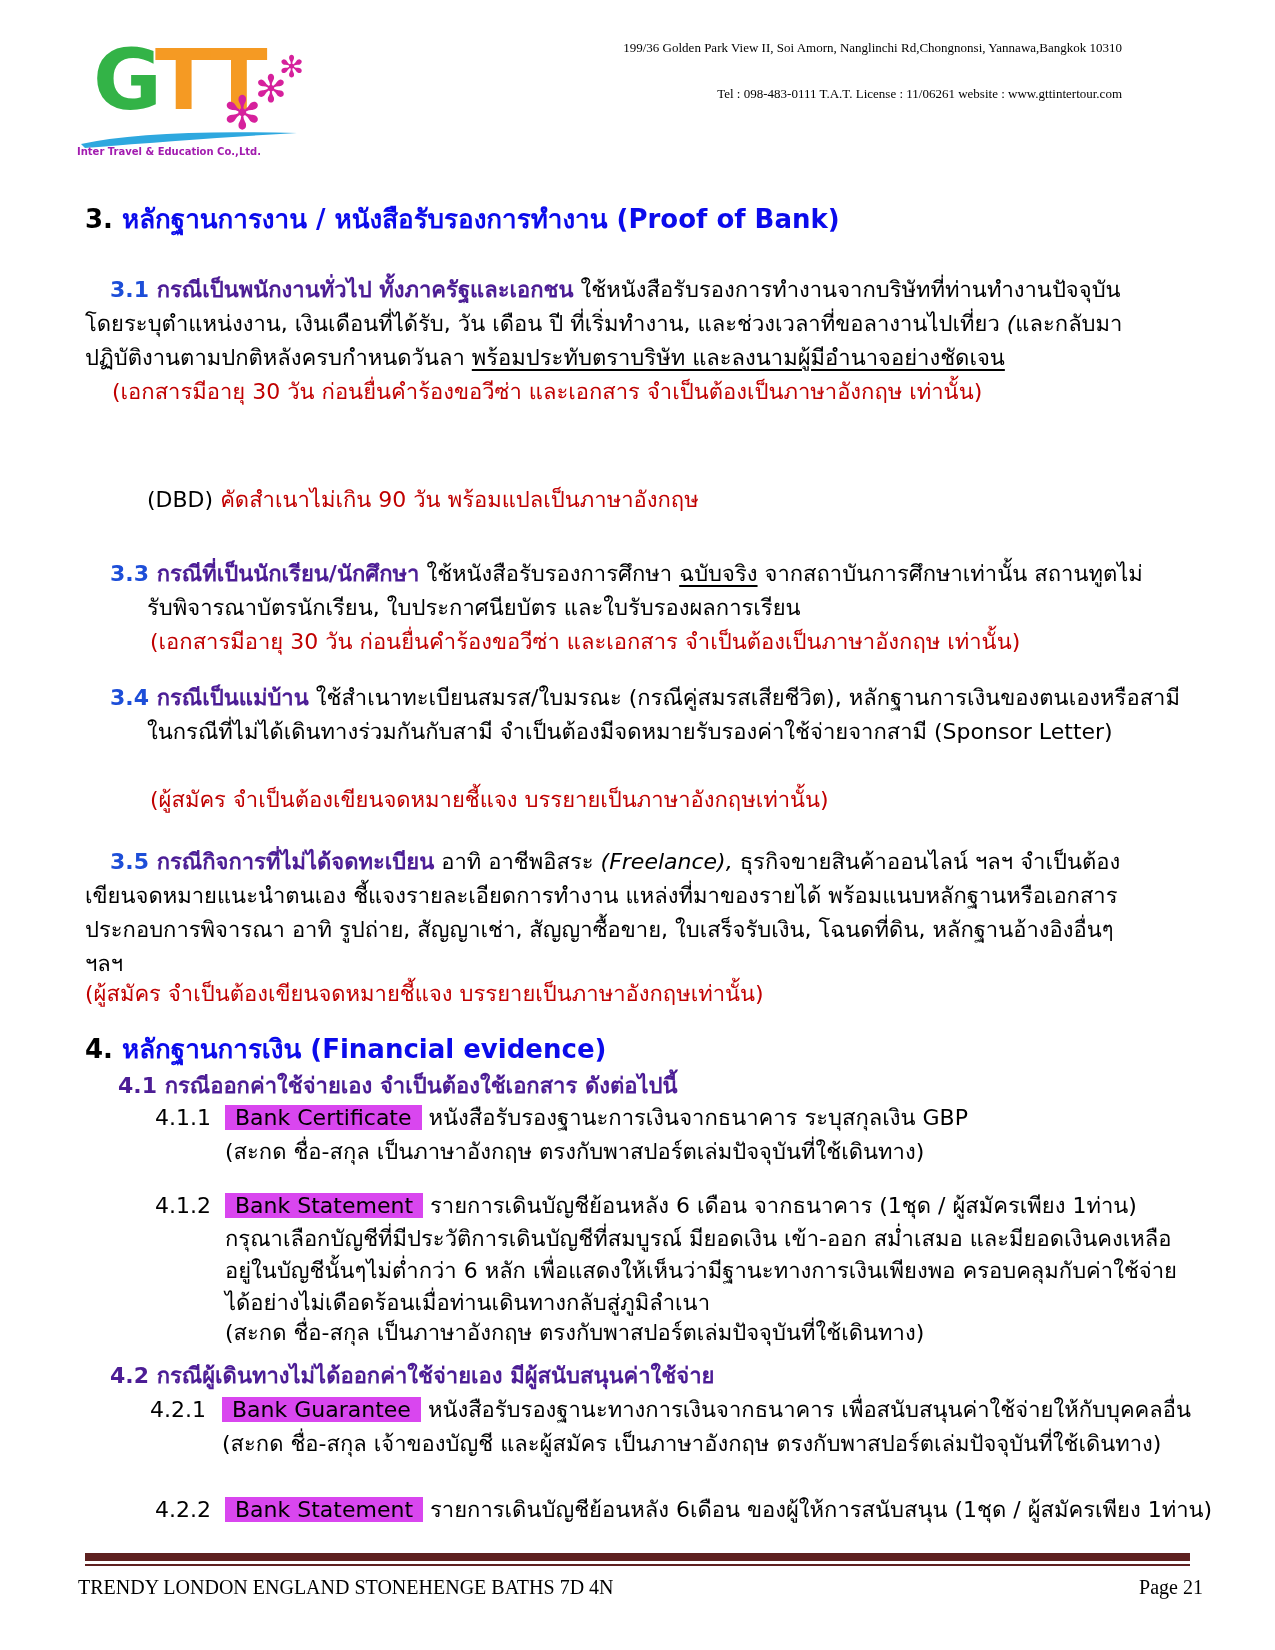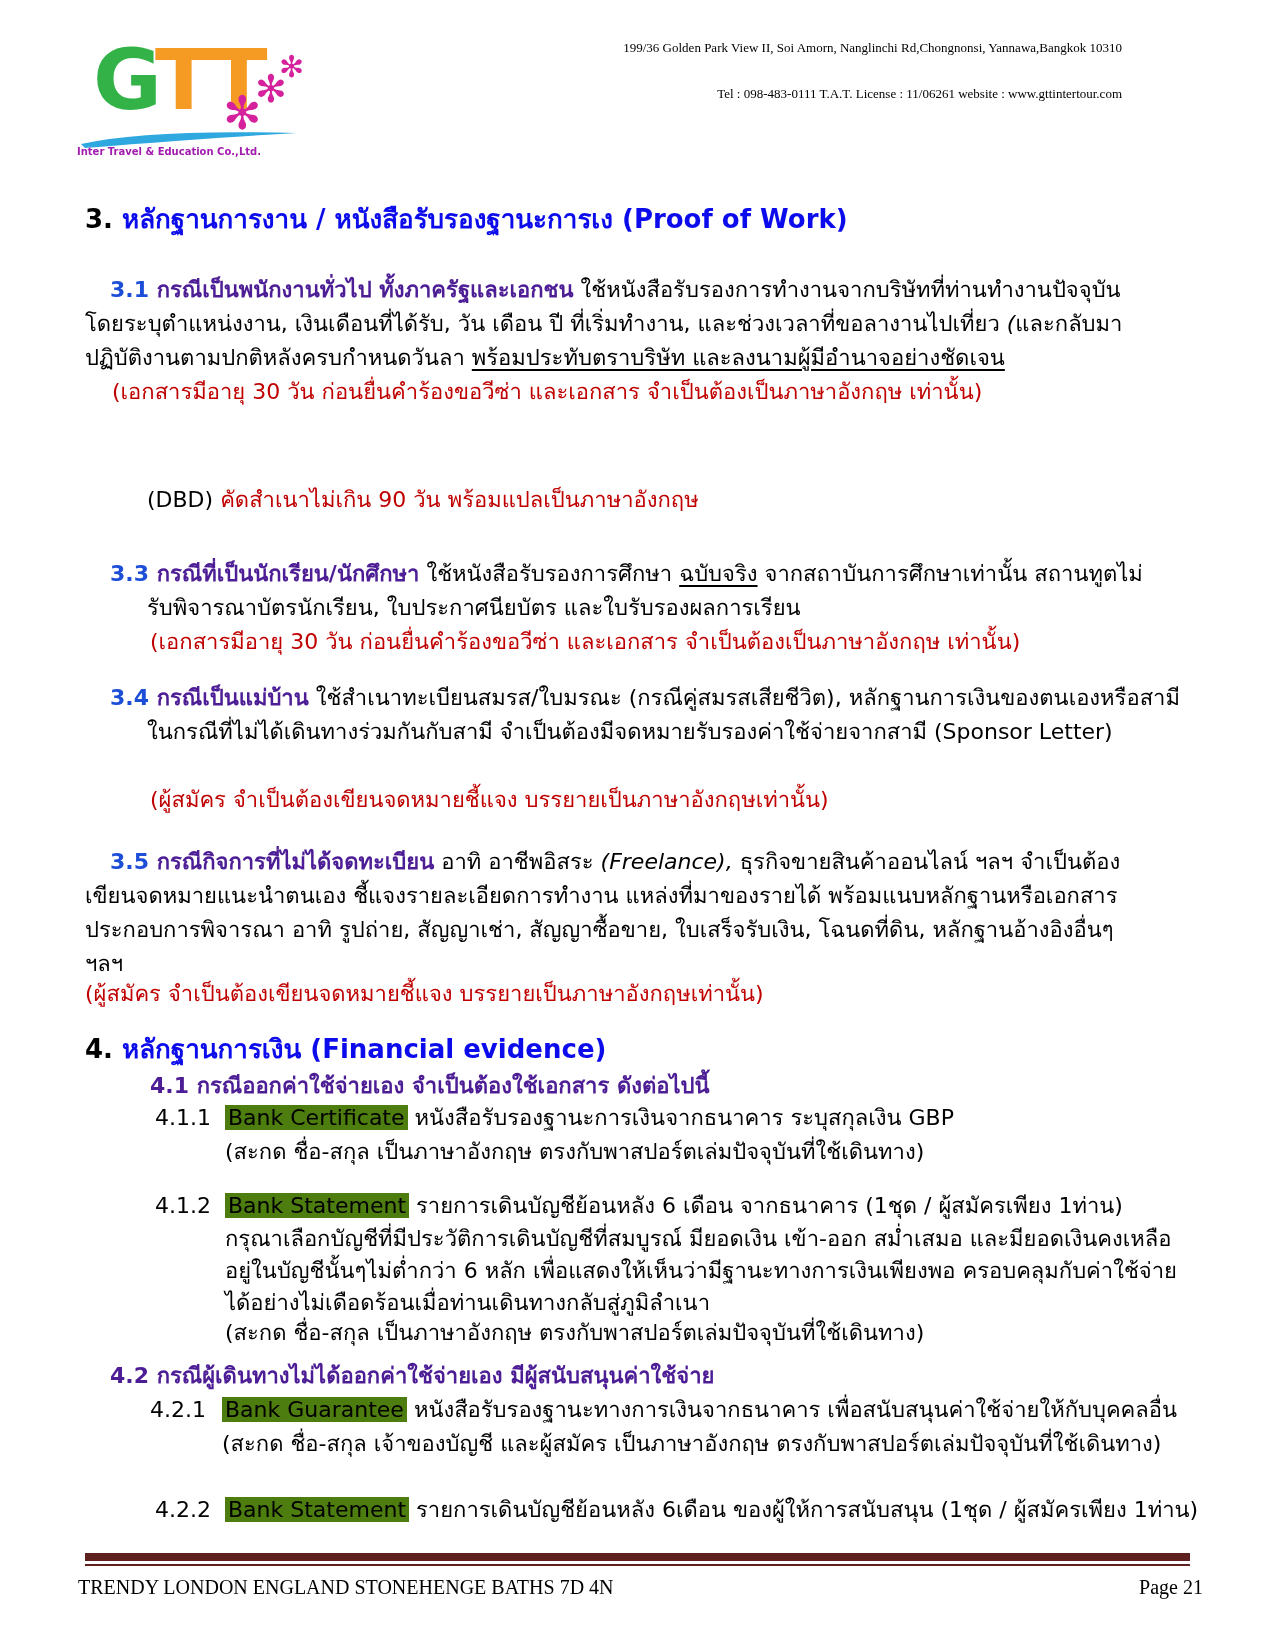--- a/index.html
+++ b/index.html
@@ -20,21 +20,21 @@
   
   .sec-head { font-size:26px; font-weight:bold; }
   .blue   { color:#0B0BEB; font-weight:bold; }
   .black-b{ color:#000; font-weight:bold; }
   .num    { color:#1d4ed8; font-weight:bold; }
   .purple { color:#4c1d95; font-weight:bold; }
   .body-t { font-size:22px; }
   .red    { color:#C00000; }
   .u      { text-decoration:underline; text-underline-offset:4px; }
   .it     { font-style:italic; }
-  .hl     { background:#4d7c0f; padding:0 3px; }
+  .hl     { background:#d946ef; padding:0 10px; }
   .inum   { display:inline-block; width:70px; }
   
   .bar-thick { position:absolute; left:85px; top:1553px; width:1105px; height:8px; background:#5E2120; }
   .bar-thin  { position:absolute; left:85px; top:1564px; width:1105px; height:2px; background:#5E2120; }
   .footer-row { position:absolute; left:78px; right:72px; top:1576px; display:flex; justify-content:space-between;
                 font-size:20px; }
 </style>
 </head>
 <body>
 
@@ -50,21 +50,21 @@
       <path d="M4 18 Q 70 3 220 7 Q 130 12 8 22 Z" fill="#2EA8DF"></path>
     </svg>
     <span class="logo-sub">Inter Travel &amp; Education Co.,Ltd.</span>
   </div>
 
   <div class="abs serif addr" style="left:300px; right:153px; top:40px;">199/36 Golden Park View II, Soi Amorn, Nanglinchi Rd,Chongnonsi, Yannawa,Bangkok 10310</div>
   <div class="abs serif addr" style="left:300px; right:153px; top:86px;">Tel : 098-483-0111 T.A.T. License : 11/06261 website : www.gttintertour.com</div>
 
   <div class="abs sec-head" style="left:85px; top:198px;">
     <span class="black-b">3.</span>
-    <span class="blue">หลักฐานการงาน / หนังสือรับรองฐานะการเง (Proof of Work)</span>
+    <span class="blue">หลักฐานการงาน / หนังสือรับรองการทำงาน (Proof of Bank)</span>
   </div>
 
   <div class="abs body-t" style="left:110px; top:272px;">
     <span class="num">3.1</span><span class="purple"> กรณีเป็นพนักงานทั่วไป ทั้งภาครัฐและเอกชน</span><span> ใช้หนังสือรับรองการทำงานจากบริษัทที่ท่านทำงานปัจจุบัน</span>
   </div>
   <div class="abs body-t" style="left:85px; top:306px;">
     <span>โดยระบุตำแหน่งงาน, เงินเดือนที่ได้รับ, วัน เดือน ปี ที่เริ่มทำงาน, และช่วงเวลาที่ขอลางานไปเที่ยว </span><span class="it">(</span><span>และกลับมา</span>
   </div>
   <div class="abs body-t" style="left:85px; top:340px;">
     <span>ปฏิบัติงานตามปกติหลังครบกำหนดวันลา </span><span class="u">พร้อมประทับตราบริษัท และลงนามผู้มีอำนาจอย่างชัดเจน</span>
@@ -93,21 +93,21 @@
   <div class="abs body-t" style="left:85px; top:878px;">เขียนจดหมายแนะนำตนเอง ชี้แจงรายละเอียดการทำงาน แหล่งที่มาของรายได้ พร้อมแนบหลักฐานหรือเอกสาร</div>
   <div class="abs body-t" style="left:85px; top:912px;">ประกอบการพิจารณา อาทิ รูปถ่าย, สัญญาเช่า, สัญญาซื้อขาย, ใบเสร็จรับเงิน, โฉนดที่ดิน, หลักฐานอ้างอิงอื่นๆ</div>
   <div class="abs body-t" style="left:85px; top:946px;">ฯลฯ</div>
   <div class="abs body-t red" style="left:85px; top:976px;">(ผู้สมัคร จำเป็นต้องเขียนจดหมายชี้แจง บรรยายเป็นภาษาอังกฤษเท่านั้น)</div>
 
   <div class="abs sec-head" style="left:85px; top:1028px;">
     <span class="black-b">4.</span>
     <span class="blue">หลักฐานการเงิน (Financial evidence)</span>
   </div>
 
-  <div class="abs body-t purple" style="left:118px; top:1068px;margin-left:32px;">4.1 กรณีออกค่าใช้จ่ายเอง จำเป็นต้องใช้เอกสาร ดังต่อไปนี้</div>
+  <div class="abs body-t purple" style="left:118px; top:1068px;">4.1 กรณีออกค่าใช้จ่ายเอง จำเป็นต้องใช้เอกสาร ดังต่อไปนี้</div>
 
   <div class="abs body-t" style="left:155px; top:1100px;">
     <span class="inum">4.1.1</span><span class="hl">Bank Certificate</span><span> หนังสือรับรองฐานะการเงินจากธนาคาร ระบุสกุลเงิน GBP</span>
   </div>
   <div class="abs body-t" style="left:225px; top:1134px;">(สะกด ชื่อ-สกุล เป็นภาษาอังกฤษ ตรงกับพาสปอร์ตเล่มปัจจุบันที่ใช้เดินทาง)</div>
 
   <div class="abs body-t" style="left:155px; top:1188px;">
     <span class="inum">4.1.2</span><span class="hl">Bank Statement</span><span> รายการเดินบัญชีย้อนหลัง 6 เดือน จากธนาคาร (1ชุด / ผู้สมัครเพียง 1ท่าน)</span>
   </div>
   <div class="abs body-t" style="left:225px; top:1221px;">กรุณาเลือกบัญชีที่มีประวัติการเดินบัญชีที่สมบูรณ์ มียอดเงิน เข้า-ออก สม่ำเสมอ และมียอดเงินคงเหลือ</div>

